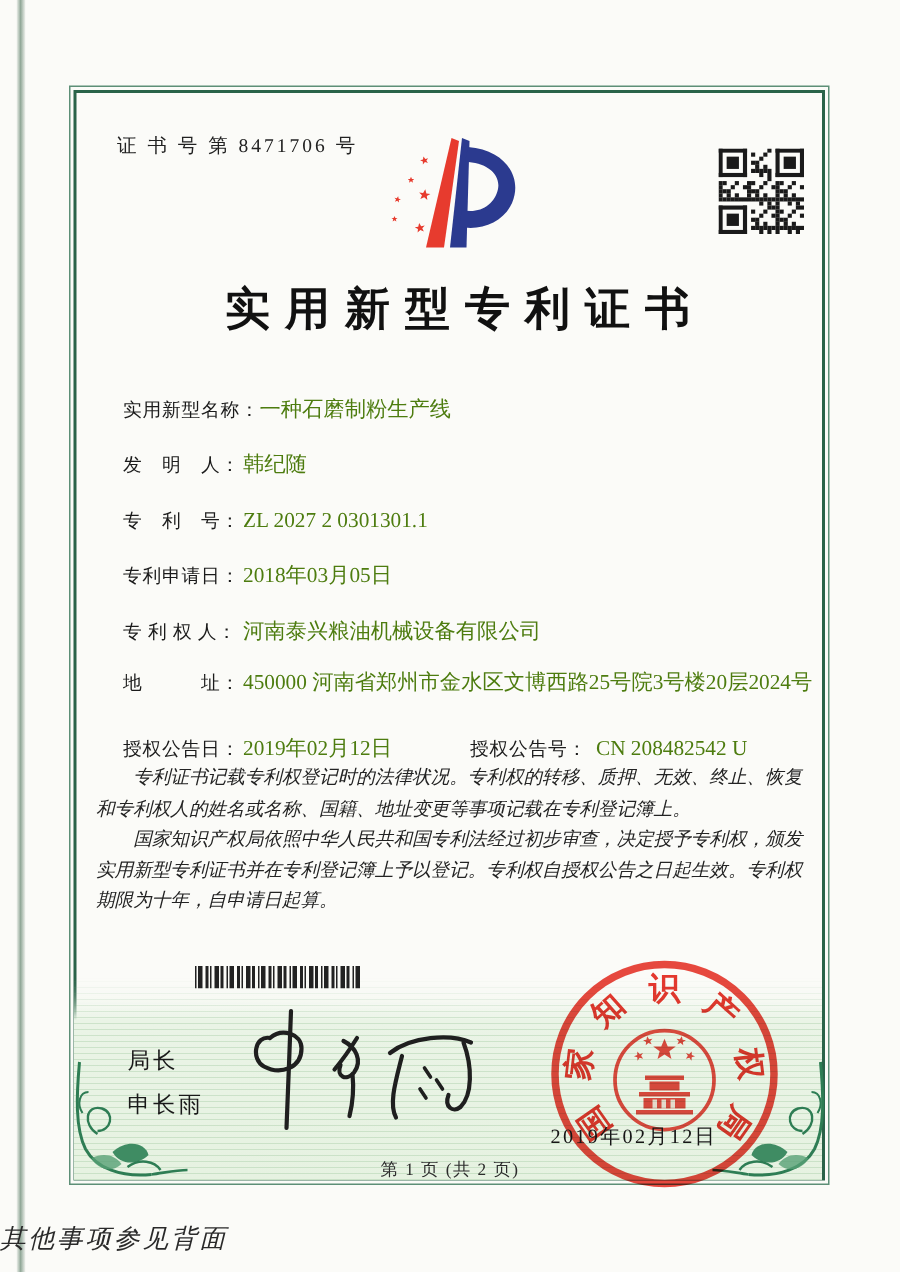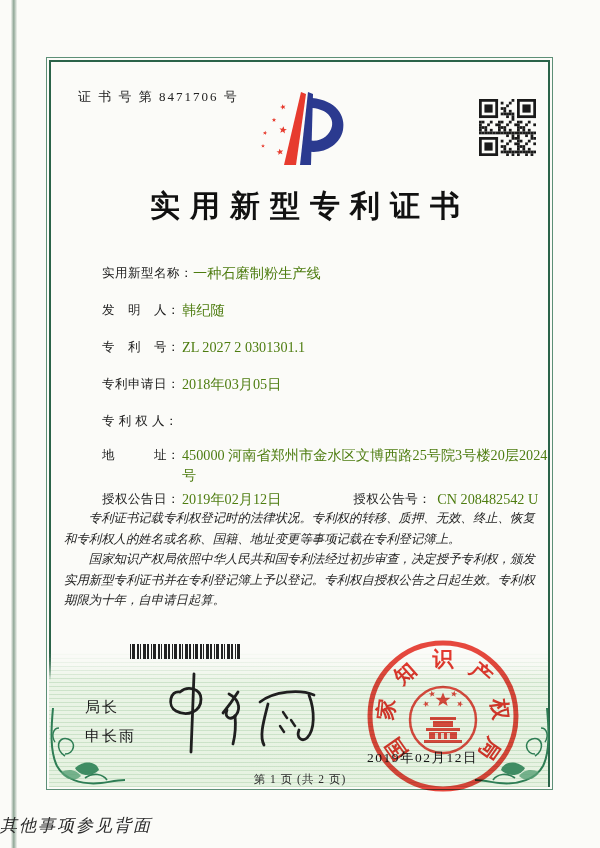--- a/index.html
+++ b/index.html
@@ -18,21 +18,21 @@
   .frame-inner{position:absolute;left:2px;top:2px;right:2px;bottom:2px;border:2px solid #27604686;border-color:#2a6349;}
   
   .cert-no{left:78px;top:88px;font-size:13px;letter-spacing:2px;color:#222;}
   .logo{left:253px;top:88px;}
   .qr{left:479px;top:99px;}
   
   .title{left:0;top:186px;width:600px;text-align:center;font-size:30px;font-weight:bold;
     letter-spacing:10px;padding-left:10px;color:#111;}
   
   .field-row{left:82px;width:466px;display:flex;align-items:flex-start;}
-  .field-label{flex:0 0 80px;font-size:12.5px;letter-spacing:.5px;white-space:pre;padding-top:2px;color:#1b1b1b;margin-left:20px;}
+  .field-label{flex:0 0 80px;font-size:12.5px;letter-spacing:.5px;white-space:pre;padding-top:2px;color:#1b1b1b;}
   .field-value{font-size:14.2px;line-height:20px;color:#4d7c0f;max-width:386px;}
   .grant-row{left:82px;width:466px;display:flex;}
   .grant-pair{display:flex;}
   .grant-pair .field-label{flex:0 0 80px;}
   .grant-pair.second{margin-left:52px;}
   .grant-pair.second .field-label{flex:0 0 84px;}
   
   .paras{left:64px;top:508px;width:476px;font-size:12.4px;line-height:20.6px;color:#232323;
     font-style:italic;}
   .paras p{margin:0;text-indent:2em;}
@@ -240,20 +240,21 @@
 <div class="abs field-row" style="top:337px">
   <span class="field-label">专　利　号：</span>
   <span class="field-value">ZL 2027 2 0301301.1</span>
 </div>
 <div class="abs field-row" style="top:374px">
   <span class="field-label">专利申请日：</span>
   <span class="field-value">2018年03月05日</span>
 </div>
 <div class="abs field-row" style="top:411px">
   <span class="field-label">专 利 权 人：</span>
+  <span class="field-value">河南泰兴粮油机械设备有限公司</span>
 </div>
 <div class="abs field-row" style="top:445px">
   <span class="field-label">地　　　址：</span>
   <span class="field-value">450000 河南省郑州市金水区文博西路25号院3号楼20层2024号</span>
 </div>
 <div class="abs grant-row" style="top:489px">
   <span class="grant-pair">
     <span class="field-label">授权公告日：</span>
     <span class="field-value">2019年02月12日</span>
   </span>

